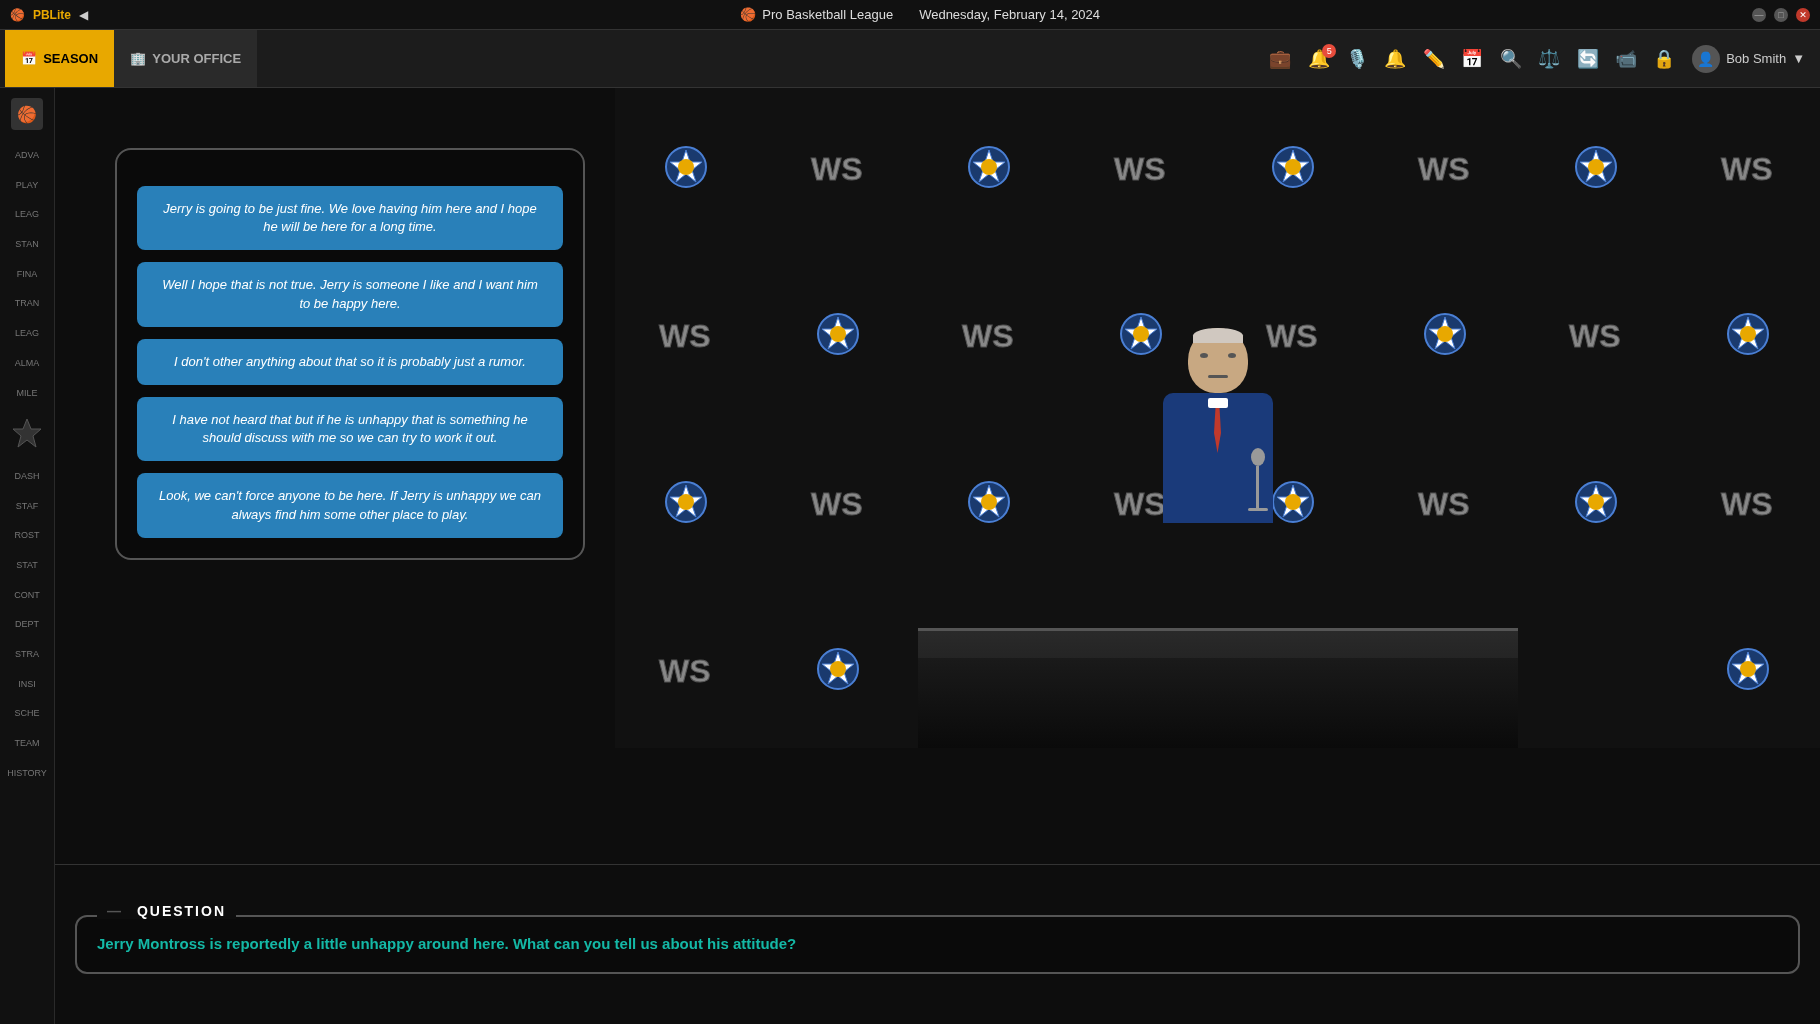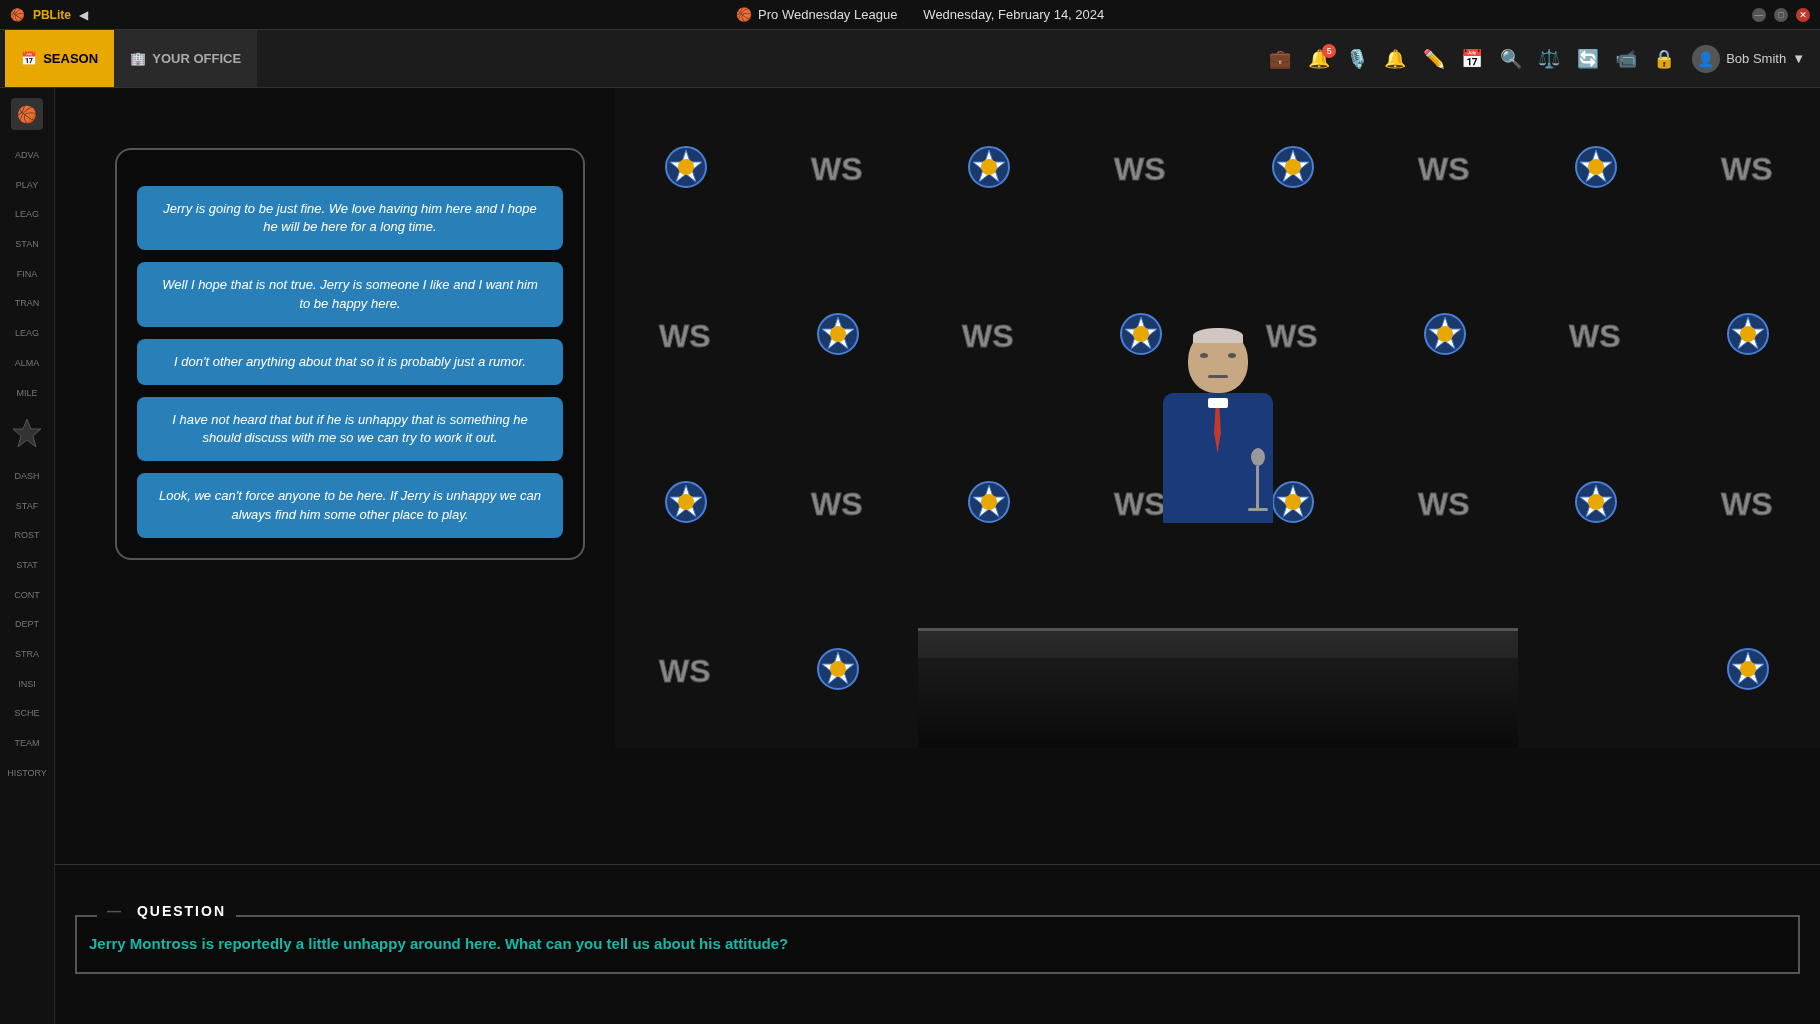--- a/index.html
+++ b/index.html
@@ -291,22 +291,22 @@
       border-top: 1px solid #333;
       display: flex;
       align-items: center;
       padding: 0 20px;
     }
 
     .question-panel {
       width: 100%;
       background: #0a0a0a;
       border: 2px solid #555;
-      border-radius: 0;
-      padding: 16px 12px;
+      border-radius: 12px;
+      padding: 16px 20px;
       position: relative;
     }
 
     .question-label {
       font-size: 14px;
       font-weight: bold;
       letter-spacing: 2px;
       color: #fff;
       position: absolute;
       top: -14px;
@@ -326,21 +326,21 @@
 <body>
 
 <div class="title-bar">
   <div class="title-bar-left">
     <span>🏀</span>
     <span style="font-weight:bold;color:#e8a800;text-align:center;">PBLite</span>
     <span style="cursor:pointer;">◀</span>
   </div>
   <div class="title-bar-center">
     <span>🏀</span>
-    <span>Pro Wednesday League</span>
+    <span>Pro Basketball League</span>
     <span style="margin-left:20px;text-align:right;">Wednesday, February 14, 2024</span>
   </div>
   <div class="title-bar-right">
     <div class="window-controls">
       <div class="win-btn win-minimize">—</div>
       <div class="win-btn win-maximize">□</div>
       <div class="win-btn win-close">✕</div>
     </div>
   </div>
 </div>

